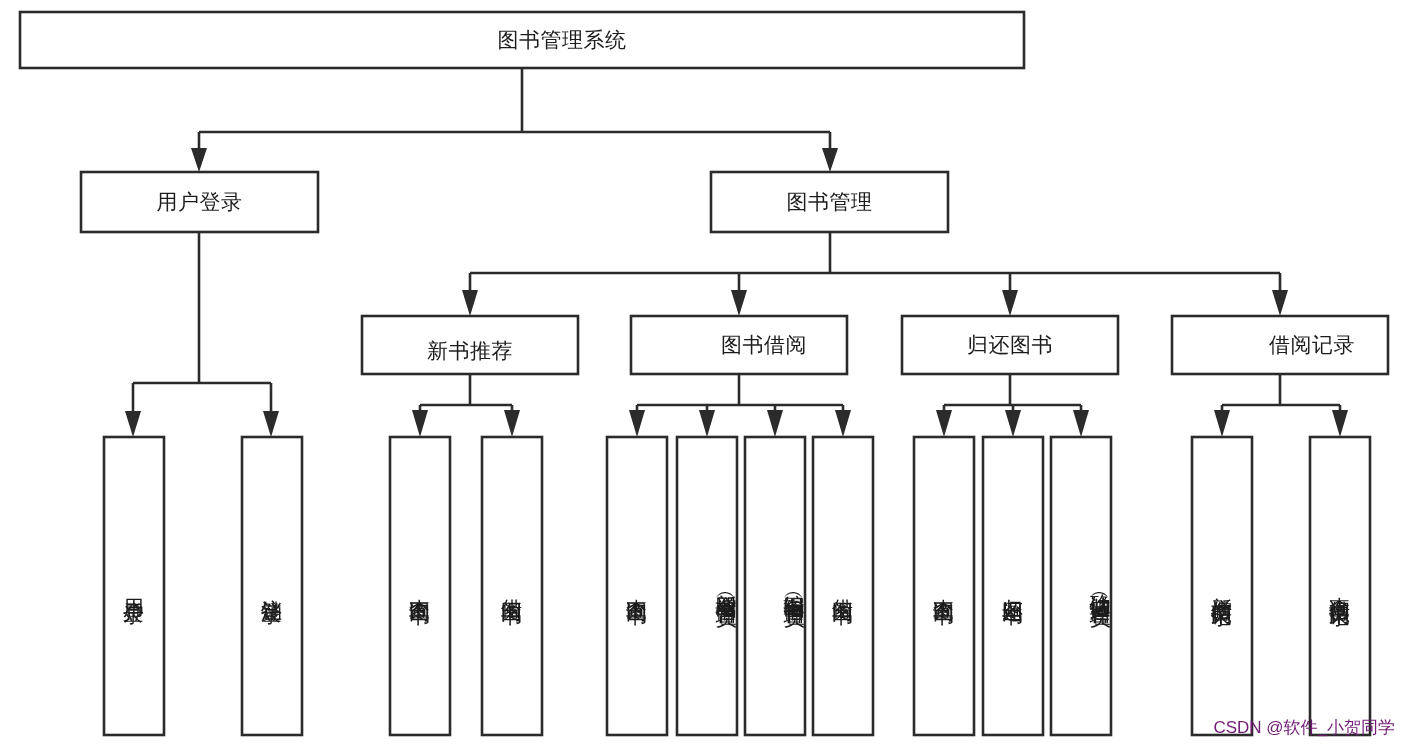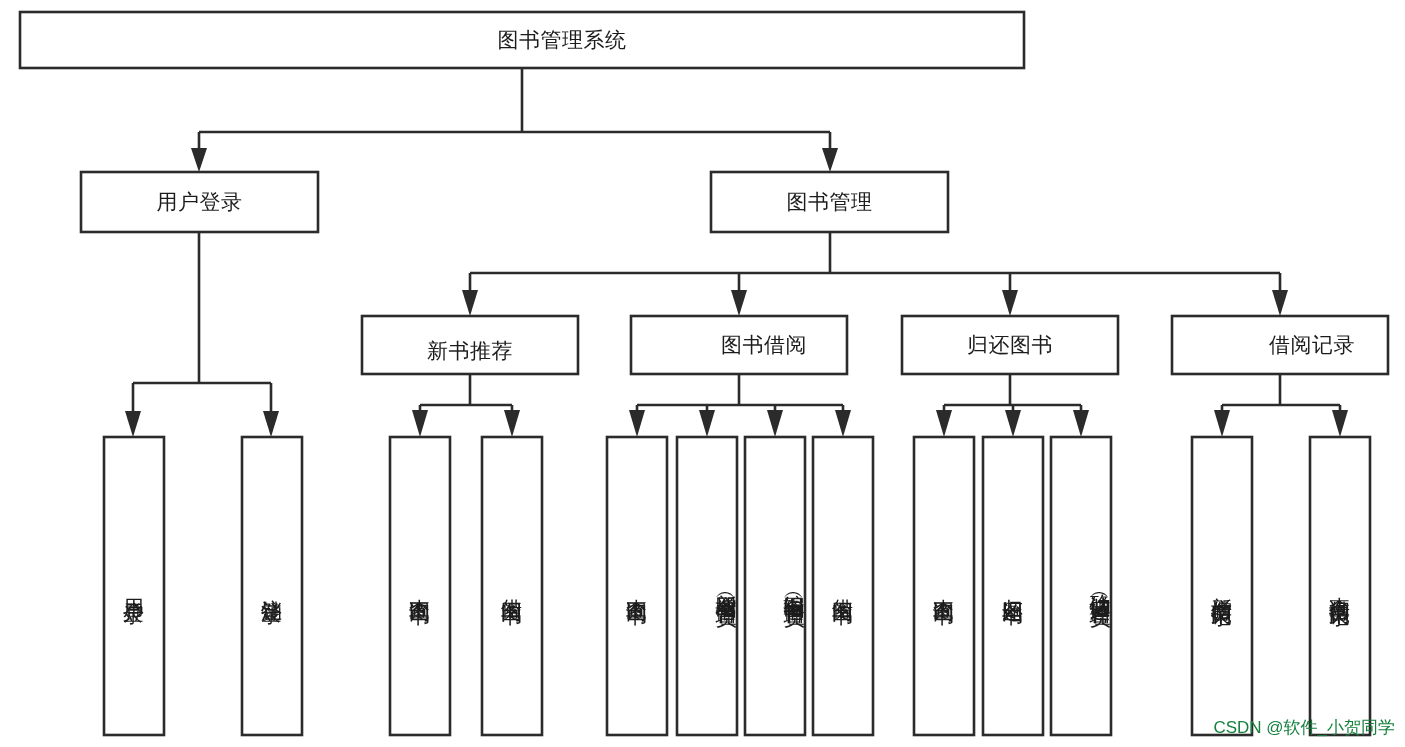--- a/index.html
+++ b/index.html
@@ -59,21 +59,21 @@
     writing-mode: vertical-rl;
     text-orientation: upright;
     letter-spacing: 2px;
     line-height: 1;
   }
   .watermark {
     position: absolute;
     right: 10px;
     bottom: 8px;
     font-size: 17px;
-    color: #15803d;
+    color: #701a75;
     font-family: "Liberation Sans", "DejaVu Sans", sans-serif;
     white-space: nowrap;
     pointer-events: none;
   }
 </style>
 </head>
 <body>
 
 <div id="diagram-root">
 

